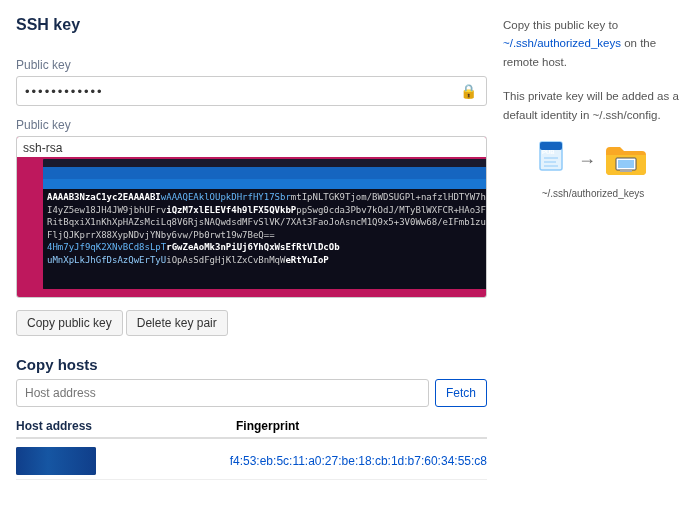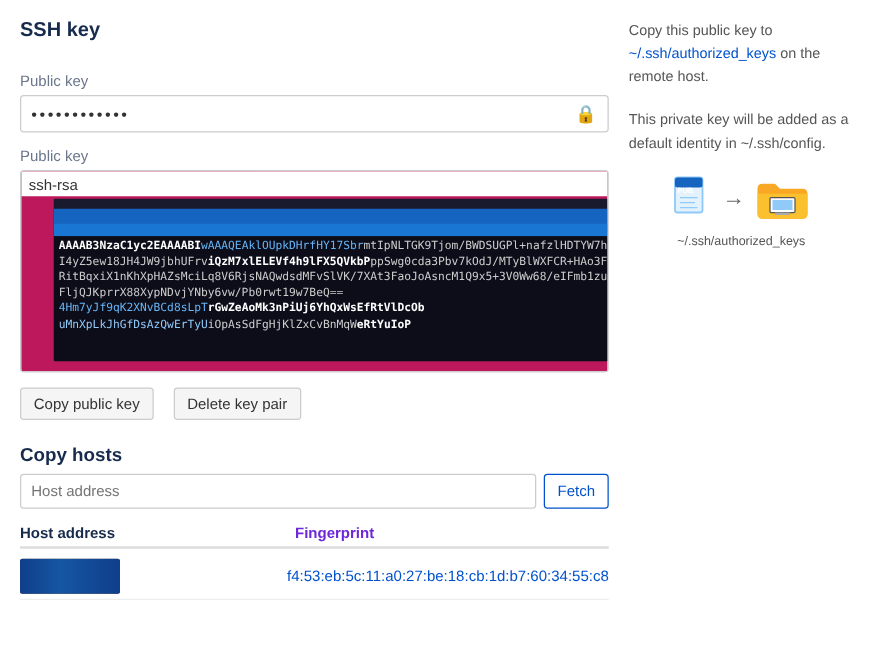--- a/index.html
+++ b/index.html
@@ -135,21 +135,21 @@
     }
     .key-visual .highlight-text {
       color: #fff;
       font-weight: bold;
     }
     .key-visual .blue-highlight {
       color: #64b5f6;
     }
     .action-buttons {
       display: flex;
-      gap: 16px;
+      gap: 3px;
       margin-top: 10px;
       margin-bottom: 20px;
     }
     .btn {
       padding: 5px 10px;
       border: 1px solid #ccc;
       border-radius: 3px;
       background: #f5f5f5;
       font-size: 12px;
       cursor: pointer;
@@ -217,21 +217,21 @@
     .table-header .col-host {
       width: 220px;
       font-size: 12px;
       font-weight: 600;
       color: #172b4d;
     }
     .table-header .col-fp {
       flex: 1;
       font-size: 12px;
       font-weight: 600;
-      color: #6d28d9;
+      color: #000000;
     }
     .table-row-data {
       display: flex;
       align-items: center;
       border-bottom: 1px solid #eee;
       padding: 4px 0;
     }
     .col-host-val {
       width: 220px;
     }

